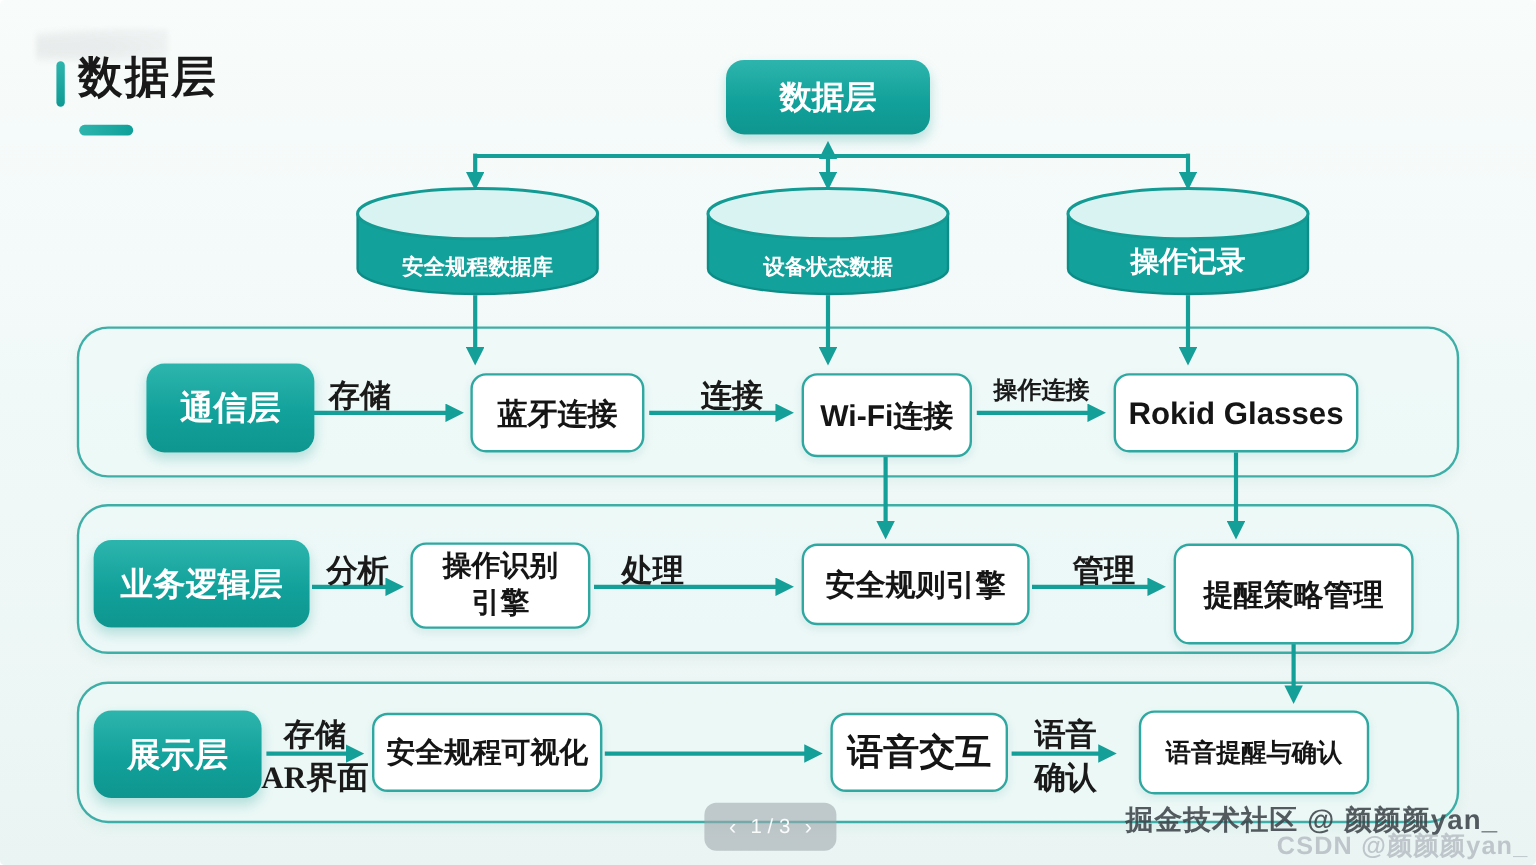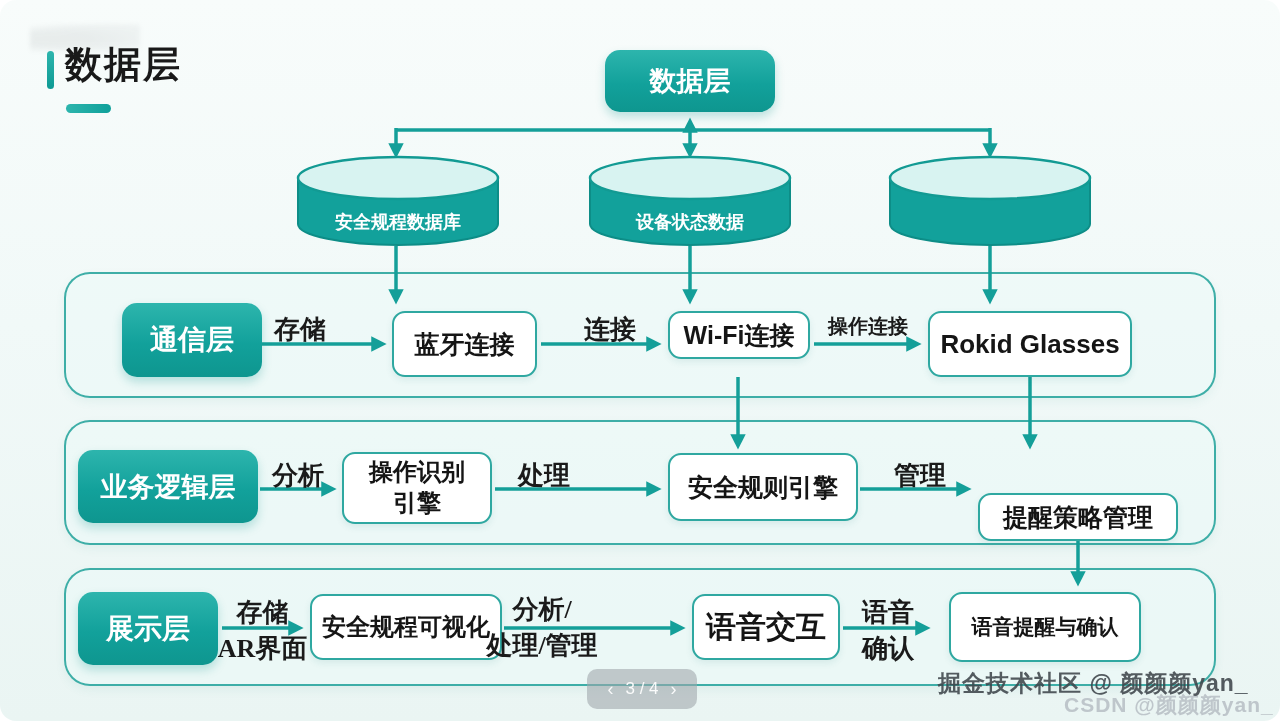--- a/index.html
+++ b/index.html
@@ -1,18 +1,18 @@
 <!DOCTYPE html>
 <html><head>
 <meta charset="utf-8">
 <style>
   html,body{margin:0;padding:0;background:#ffffff;}
   body{width:1280px;height:721px;position:relative;overflow:hidden;
        font-family:"Liberation Sans","DejaVu Sans",sans-serif;color:#141414;}
-  .canvas{position:absolute;inset:0;border-radius:16px;
+  .canvas{position:absolute;inset:0;border-radius:4px;
           background:linear-gradient(180deg,#f8fcfb 0%,#f1f9f8 45%,#eaf5f3 100%);}
   
   .title-bar{position:absolute;left:47px;top:51px;width:7px;height:38px;border-radius:4px;
              background:linear-gradient(180deg,#2db5ad,#0e9a94);}
   .page-title{position:absolute;left:65px;top:40px;font-size:37px;font-weight:700;
               color:#191919;letter-spacing:2px;}
   .title-underline{position:absolute;left:66px;top:104px;width:45px;height:9px;border-radius:5px;
                    background:linear-gradient(90deg,#2db5ad,#0fa09a);}
   .ghost{position:absolute;left:30px;top:24px;width:110px;height:30px;opacity:.10;
          background:radial-gradient(ellipse at 20% 50%,#6b7176 0 30%,transparent 70%),
@@ -119,76 +119,75 @@
       <path d="M3,24 L3,70 A100,21 0 0,0 203,70 L203,24" fill="#12a19b" stroke="#0d8d87" stroke-width="2"></path>
       <ellipse cx="103" cy="24" rx="100" ry="21" fill="#d8f3f1" stroke="#129a93" stroke-width="2.5"></ellipse>
     </svg>
     <span class="cyl-label">设备状态数据</span>
   </div>
   <div class="cyl" style="left:887px;top:154px;">
     <svg viewBox="0 0 206 96">
       <path d="M3,24 L3,70 A100,21 0 0,0 203,70 L203,24" fill="#12a19b" stroke="#0d8d87" stroke-width="2"></path>
       <ellipse cx="103" cy="24" rx="100" ry="21" fill="#d8f3f1" stroke="#129a93" stroke-width="2.5"></ellipse>
     </svg>
+    <span class="cyl-label" style="font-size:24px;">操作记录</span>
   </div>
 
   <div class="node teal-box" style="left:78px;top:303px;width:140px;height:74px;font-size:28px;margin-left:44px;">
     <span>通信层</span>
   </div>
   <div class="edge-label" style="left:258px;top:312px;width:84px;">存储</div>
   <div class="node white-box" style="left:392px;top:311px;width:145px;height:66px;font-size:25px;">
     <span>蓝牙连接</span>
   </div>
   <div class="edge-label" style="left:568px;top:312px;width:84px;">连接</div>
-  <div class="node white-box" style="left:668px;top:311px;width:142px;height:48px;font-size:25px;">
+  <div class="node white-box" style="left:668px;top:311px;width:142px;height:70px;font-size:25px;">
     <span>Wi-Fi连接</span>
   </div>
   <div class="edge-label" style="left:818px;top:313px;width:100px;font-size:20px;">操作连接</div>
   <div class="node teal-box" style="left:78px;top:450px;width:180px;height:73px;font-size:27px;">
     <span>业务逻辑层</span>
   </div>
 
   <div class="node white-box" style="left:928px;top:311px;width:204px;height:66px;font-size:26px;">
     <span>Rokid Glasses</span>
   </div>
   <div class="edge-label" style="left:258px;top:458px;width:80px;">分析</div>
   <div class="node white-box pre" style="left:342px;top:452px;width:150px;height:72px;font-size:24px;line-height:1.3;">
     <span class="pre">操作识别
 引擎</span>
   </div>
   <div class="edge-label" style="left:502px;top:458px;width:84px;">处理</div>
   <div class="node white-box" style="left:668px;top:453px;width:190px;height:68px;font-size:25px;">
     <span>安全规则引擎</span>
   </div>
   <div class="edge-label" style="left:878px;top:458px;width:84px;">管理</div>
-  <div class="node white-box" style="left:978px;top:453px;width:200px;height:48px;font-size:25px;margin-top:40px;">
+  <div class="node white-box" style="left:978px;top:453px;width:200px;height:84px;font-size:25px;">
     <span>提醒策略管理</span>
   </div>
 
   <div class="node teal-box" style="left:78px;top:592px;width:140px;height:73px;font-size:28px;">
     <span>展示层</span>
   </div>
   <div class="edge-label pre" style="left:210px;top:595px;width:105px;">存储
 AR界面</div>
   <div class="node white-box" style="left:310px;top:594px;width:192px;height:66px;font-size:24px;">
     <span>安全规程可视化</span>
   </div>
-  <div class="edge-label pre" style="left:482px;top:592px;width:120px;">分析/
-处理/管理</div>
   <div class="node white-box" style="left:692px;top:594px;width:148px;height:66px;font-size:30px;">
     <span>语音交互</span>
   </div>
   <div class="edge-label pre" style="left:848px;top:595px;width:80px;">语音
 确认</div>
   <div class="node white-box" style="left:937px;top:592px;width:192px;height:70px;font-size:21px;margin-left:12px;">
     <span>语音提醒与确认</span>
   </div>
 
   <div class="pager">
     <span class="chev">‹</span>
-    <span>3 / 4</span>
+    <span>1 / 3</span>
     <span class="chev">›</span>
   </div>
 
   <div class="wm2">CSDN @颜颜颜yan_</div>
   <div class="wm1">掘金技术社区 @ 颜颜颜yan_</div>
 
 </div>
 
 </body></html>

